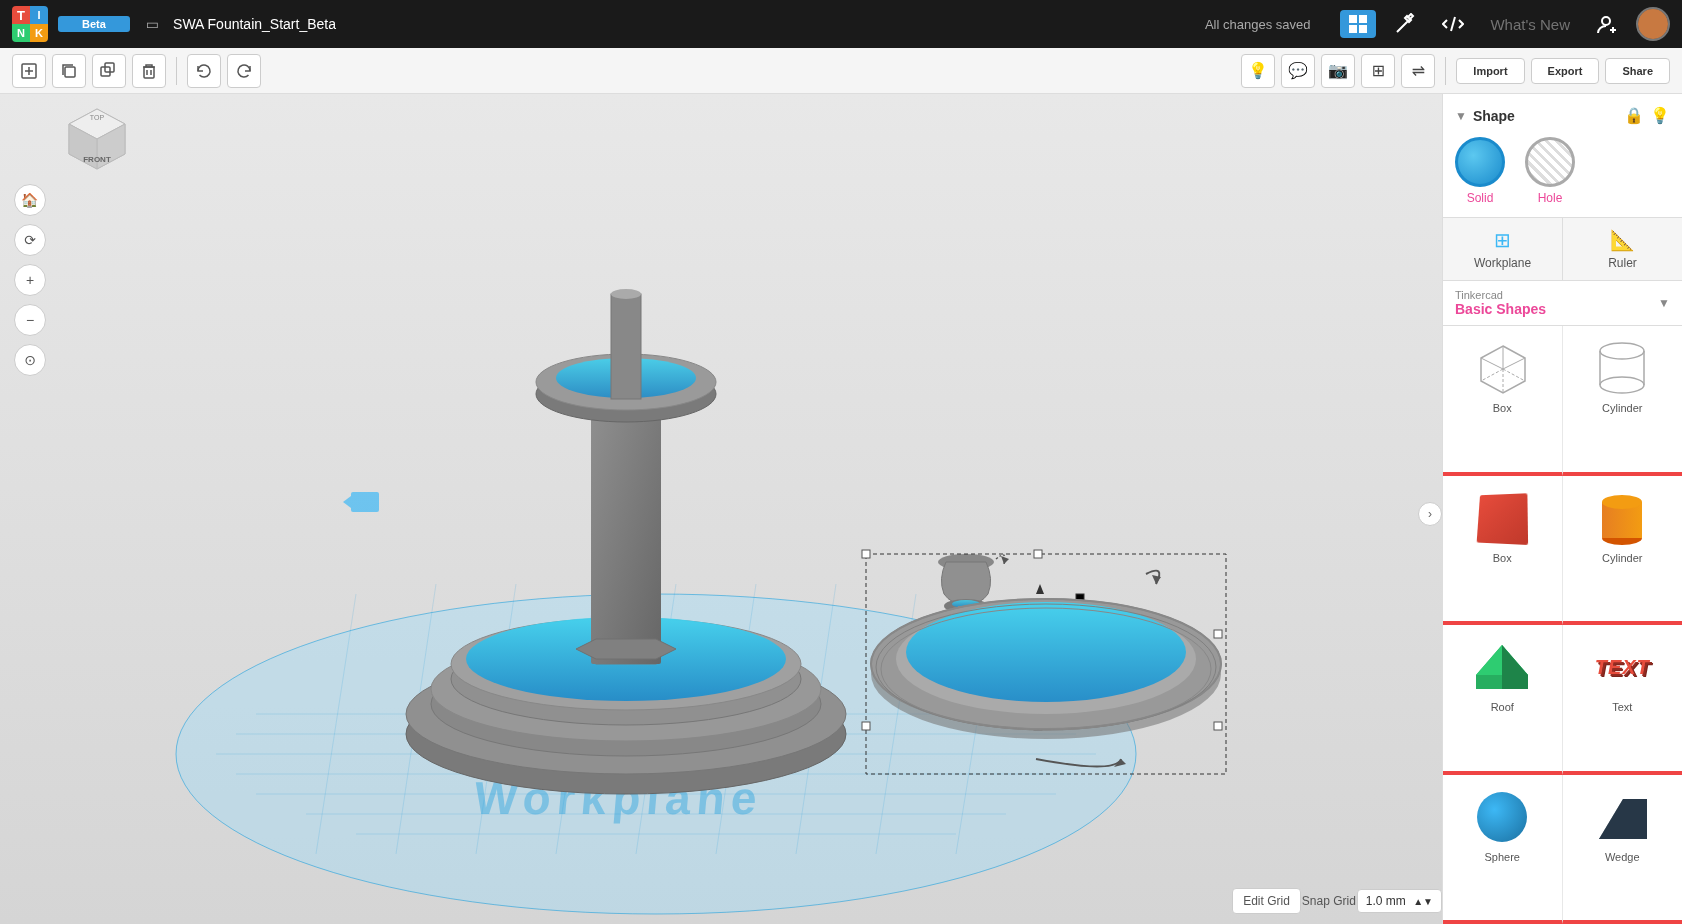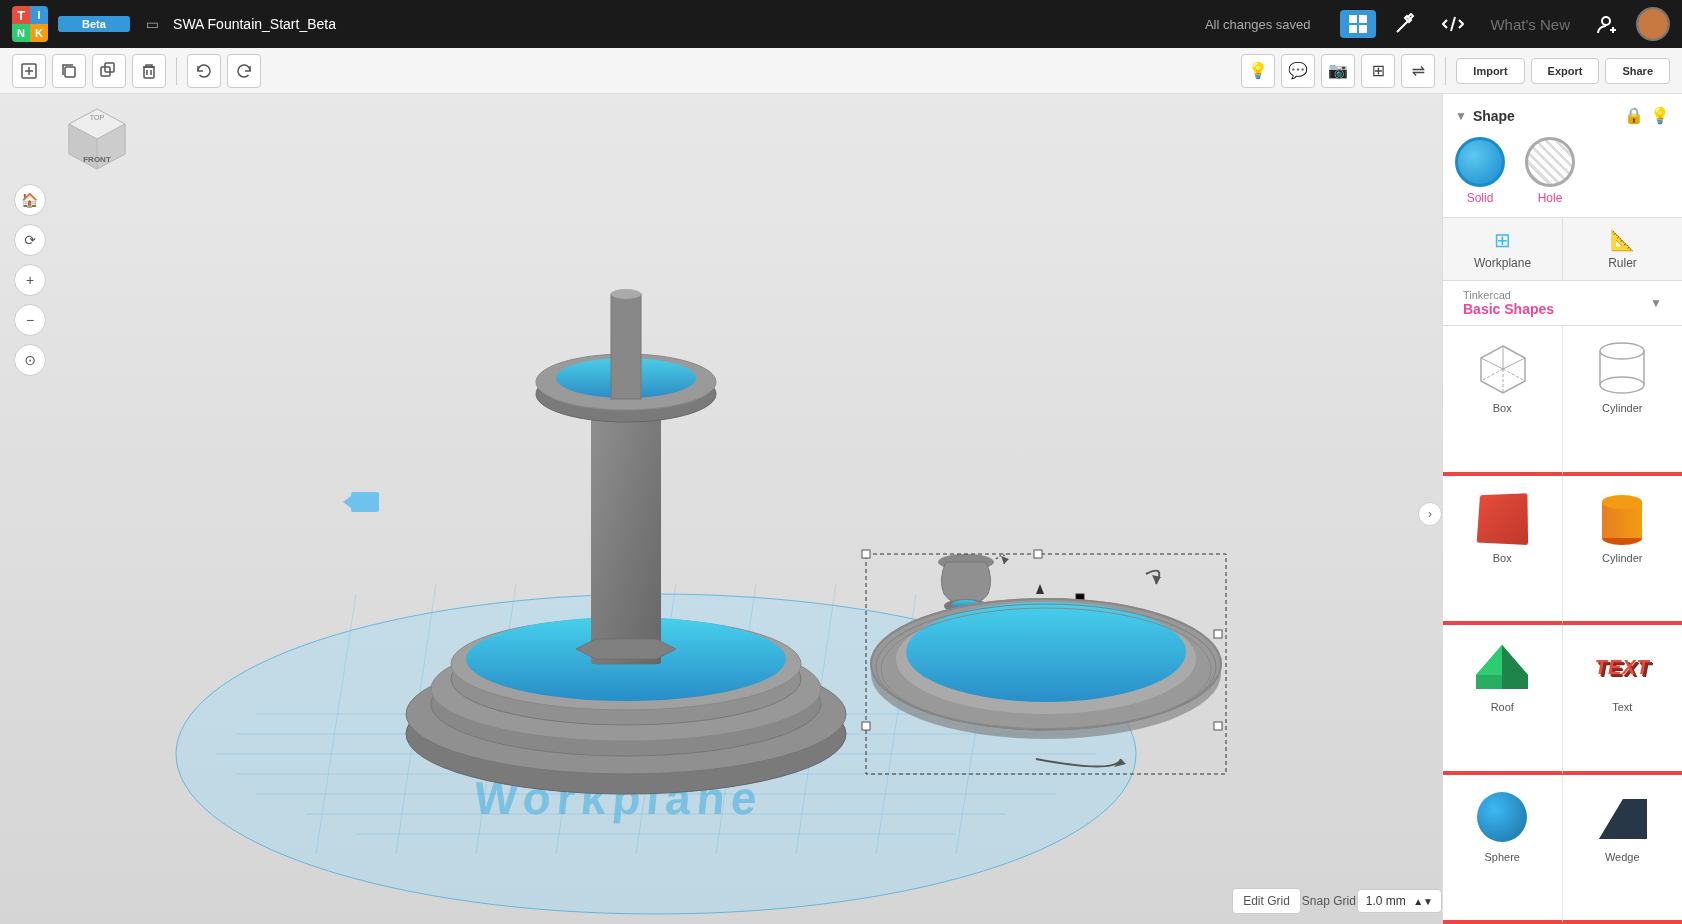--- a/index.html
+++ b/index.html
@@ -179,21 +179,21 @@
       font-size: 12px; cursor: pointer; color: #555;
       display: flex; flex-direction: column; align-items: center; gap: 4px;
       border-right: 1px solid #ddd;
     }
     .wp-tab:last-child { border-right: none; }
     .wp-tab-icon { font-size: 20px; color: #3db8f5; }
 
     
     .shapes-dropdown {
       background: white; border-bottom: 1px solid #ddd;
-      padding: 8px 20px;
+      padding: 8px 12px;
       display: flex; align-items: center; justify-content: space-between;
     }
     .shapes-dropdown-label { font-size: 11px; color: #888; }
     .shapes-dropdown-value { font-size: 14px; font-weight: bold; color: #ec4899; }
     .shapes-dropdown-arrow { color: #888; font-size: 12px; }
 
     
     .shapes-grid {
       display: grid;
       grid-template-columns: 1fr 1fr;

